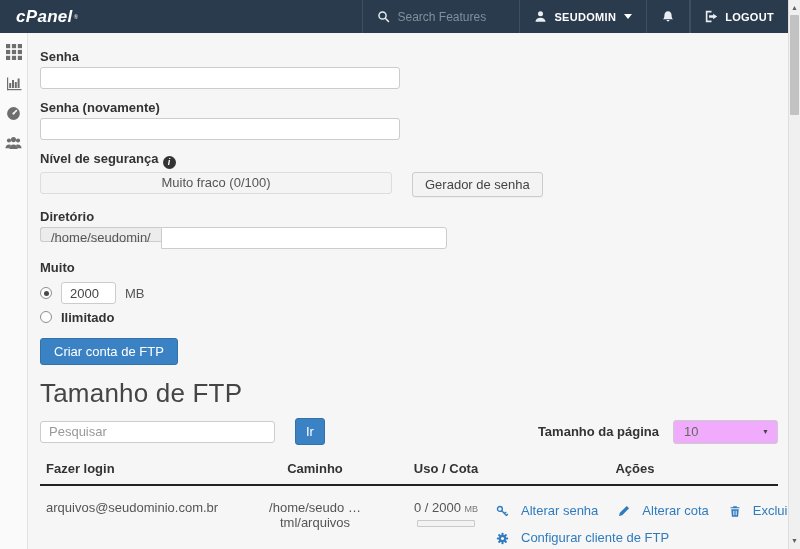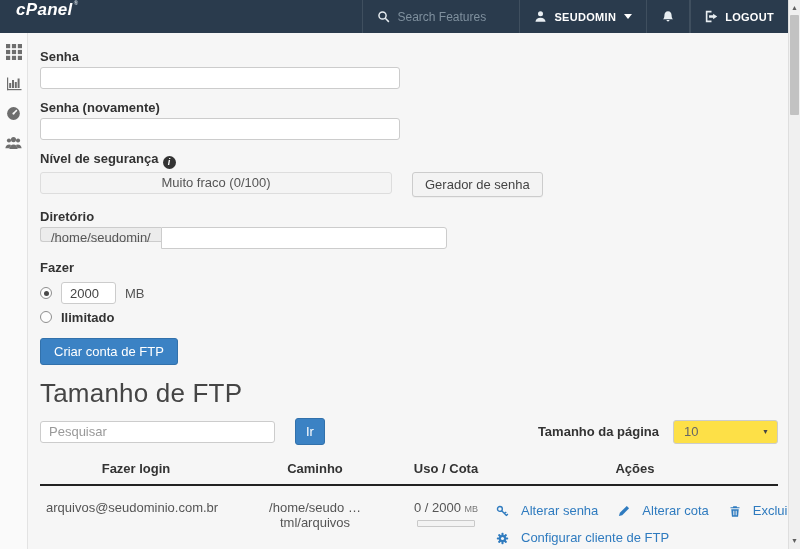--- a/index.html
+++ b/index.html
@@ -14,21 +14,21 @@
     background:#f0f0f0; border-left:1px solid #dedede; z-index:50; }
   .vscrollbar .arrow { position:absolute; left:0; width:11px; text-align:center;
     font-size:7px; color:#606060; line-height:12px; }
   .vscrollbar .arrow.up { top:2px; }
   .vscrollbar .arrow.down { bottom:2px; }
   .vscrollbar .thumb { position:absolute; top:15px; left:1px; width:9px; height:100px;
     background:#c2c2c2; border-radius:1px; }
   
   .header { height:33px; margin-right:12px; background:#2a3b4d; color:#fff;
     display:flex; align-items:stretch; }
-  .logo { display:flex; padding:0 16px; font-size:17px;
+  .logo { display:flex; align-items:center; padding:0 16px; font-size:17px;
     font-weight:bold; font-style:italic; letter-spacing:.3px; }
   .logo sup { font-size:6px; font-style:normal; margin-left:1px; color:#cfd8e0; }
   .header-right { margin-left:auto; display:flex; align-items:stretch; font-size:11px; }
   .hgroup { display:flex; align-items:center; padding:0 14px;
     border-left:1px solid rgba(255,255,255,.10); }
   .hgroup .ic { display:inline-flex; margin-right:7px; color:#e8eef2; }
   .searchbox { color:#7f909e; }
   .searchbox input { background:transparent; border:none; outline:none; width:108px;
     color:#cfd8e0; font-size:12px; font-family:inherit; }
   .searchbox input::placeholder { color:#7f909e; }
@@ -79,28 +79,28 @@
   
   .h2 { font-size:26px; font-weight:normal; color:#454545; margin:13px 0 10px;
     line-height:30px; letter-spacing:.2px; }
   .toolbar { display:flex; align-items:center; }
   .search-inp { width:235px; }
   .search-inp::placeholder { color:#999; }
   .go-btn { margin-left:20px; padding:6px 10px; }
   .ps-group { margin-left:auto; display:flex; align-items:center; }
   .ps-label { font-weight:bold; margin-right:14px; }
   .pselect { width:105px; height:24px; border:1px solid #ccc; border-radius:3px;
-    background:#fde047; color:#666; display:flex; align-items:center; padding:0 8px 0 10px;
+    background:#f0abfc; color:#666; display:flex; align-items:center; padding:0 8px 0 10px;
     cursor:pointer; }
   .pselect .pcaret { margin-left:auto; font-size:7px; color:#444; }
   
   table { width:100%; border-collapse:collapse; margin-top:10px; table-layout:fixed; }
   th { font-size:13px; font-weight:bold; color:#333; text-align:center;
     padding:6px 4px 8px; border-bottom:2px solid #222; }
-  th.c-login { text-align:center; padding-left:6px; }
+  th.c-login { text-align:left; padding-left:6px; }
   td { font-size:13px; color:#555; vertical-align:top; padding:14px 4px 6px; }
   td.c-login { padding-left:6px; }
   td.c-path { text-align:center; color:#555; }
   td.c-usage { text-align:center; }
   .usage-txt .u-unit { font-size:9px; color:#777; }
   .usage-bar { width:58px; height:7px; border:1px solid #c9c9c9; background:#f3f3f3;
     margin:5px auto 0; border-radius:1px; }
   .actions-line { display:flex; align-items:center; gap:20px; line-height:22px; }
   .actions-line + .actions-line { margin-top:5px; }
   .alink { color:#2f7bbf; text-decoration:none; display:inline-flex; align-items:center;
@@ -224,21 +224,21 @@
       </div>
       <button class="btn btn-default">Gerador de senha</button>
     </div>
 
     <label class="lbl" style="margin-top:13px">Diretório</label>
     <div class="dir-group">
       <span class="dir-prefix">/home/seudomin/</span>
       <input class="inp" type="text" value="" style="">
     </div>
 
-    <label class="lbl mt12">Fazer</label>
+    <label class="lbl mt12">Muito</label>
     <div class="radio-row">
       <span class="radio">
           <span class="dot"></span>
         </span>
       <input class="inp quota-inp" type="text" value="2000" style="">
       <span class="unit">MB</span>
     </div>
     <div class="radio-row unl">
       <span class="radio"></span>
       <span class="rlabel">Ilimitado</span>

